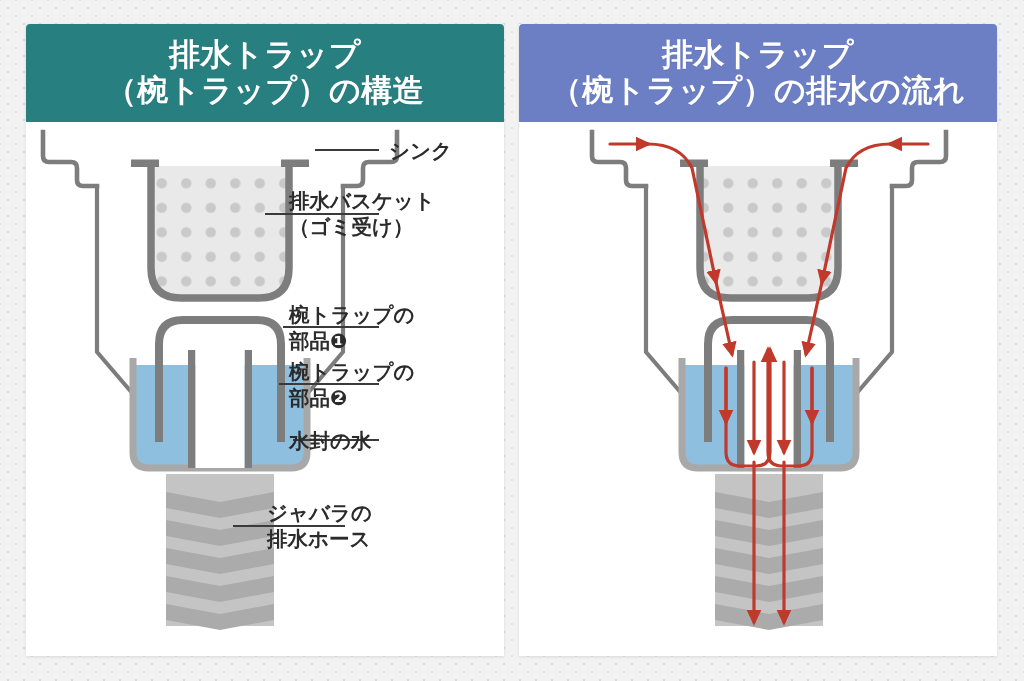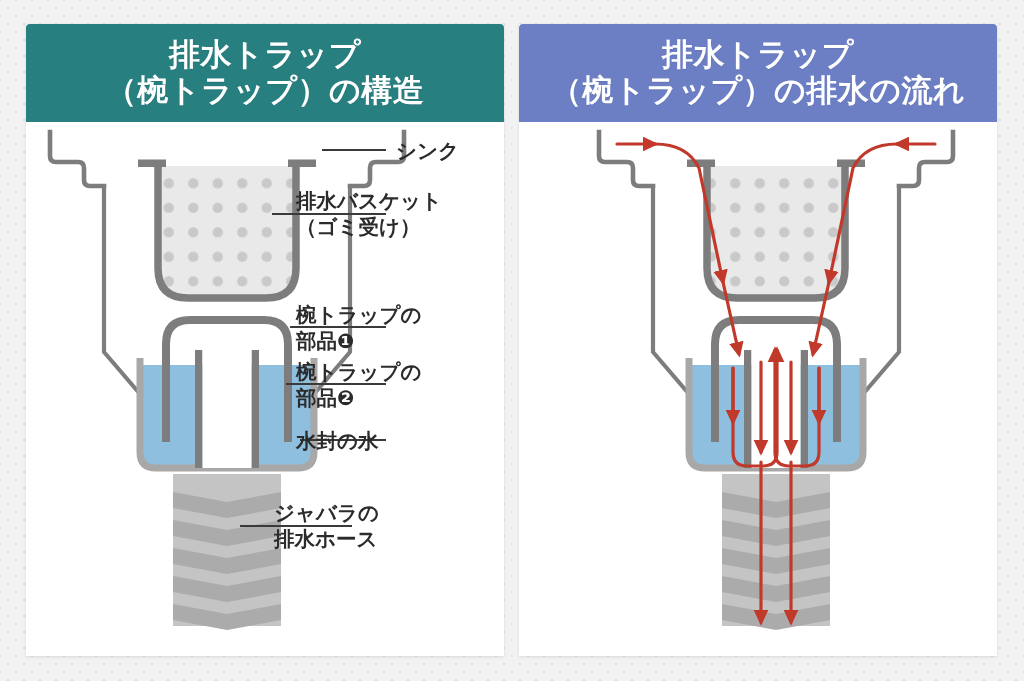--- a/index.html
+++ b/index.html
@@ -39,21 +39,21 @@
     font-size:31px;
     font-weight:bold;
     line-height:1.16;
     text-align:center;
     letter-spacing:0.5px;
     white-space:pre-line;
     text-shadow:0 1px 1px rgba(0,0,0,0.08);
   }
 
   .diagram{
-    position:absolute;left:8px;top:98px;width:478px;height:534px;
+    position:absolute;left:1px;top:98px;width:478px;height:534px;
   }
   .diagram svg{display:block;}
 
   .note{
     position:absolute;
     left:28px;bottom:22px;
     font-size:21px;
     font-weight:bold;
     color:#2b2b2b;
     letter-spacing:0.2px;

